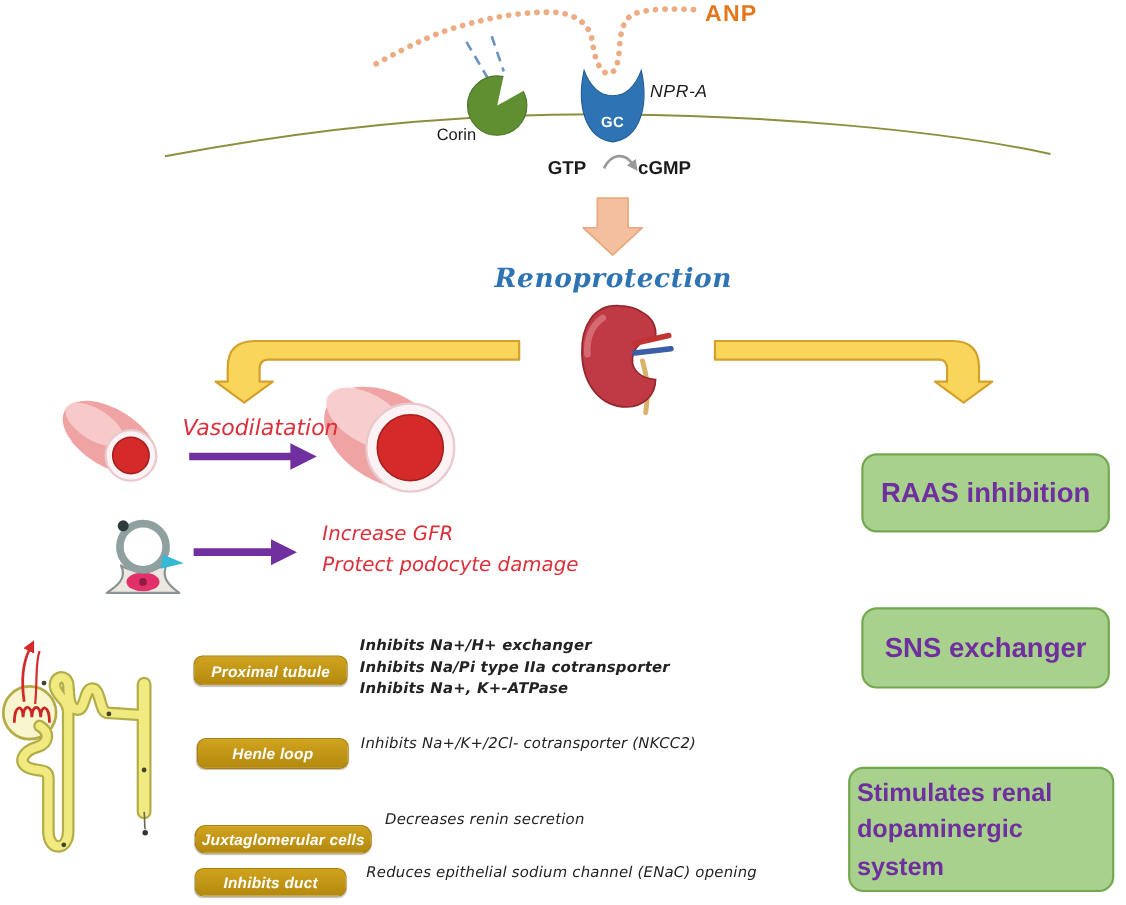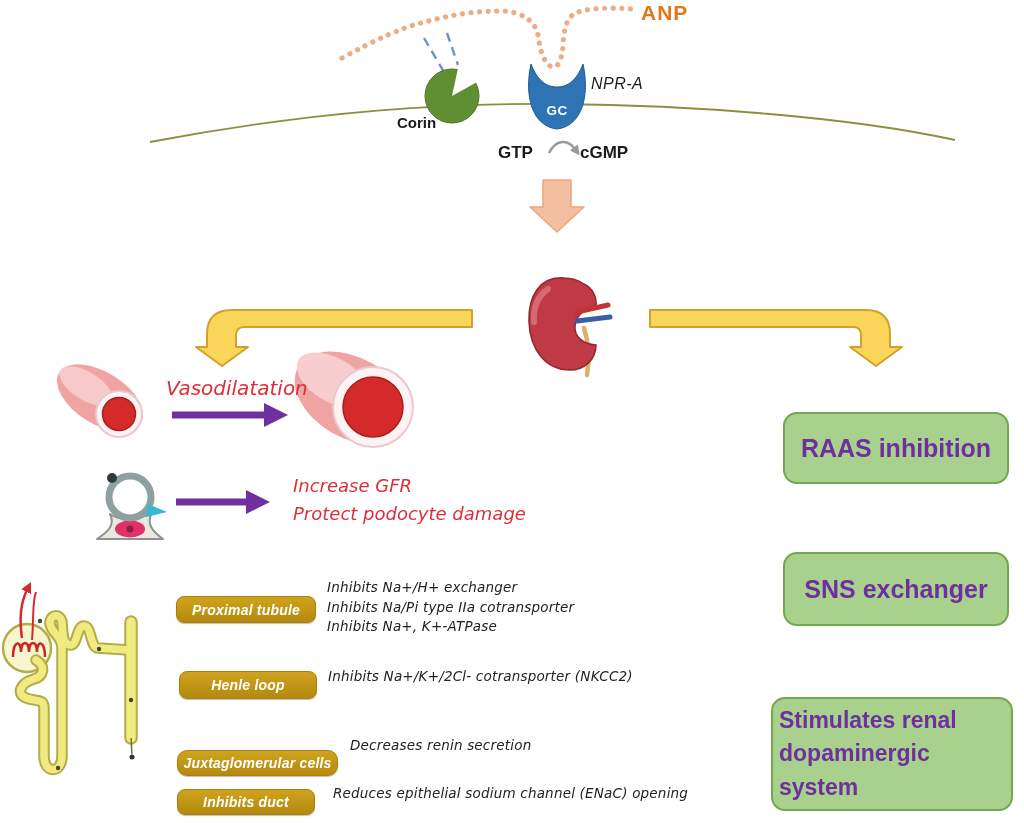--- a/index.html
+++ b/index.html
@@ -1,42 +1,42 @@
 <!DOCTYPE html>
 <html><head>
 <meta charset="utf-8">
 <style>
   html,body{margin:0;padding:0;background:#fff;}
   .canvas{position:relative;width:1024px;height:823px;background:#ffffff;overflow:hidden;
           font-family:"Liberation Sans",sans-serif;}
   svg.layer{position:absolute;left:0;top:0;}
   .lbl{position:absolute;color:#1a1a1a;white-space:nowrap;}
   .anp{left:641px;top:1px;font-size:21px;font-weight:800;color:#e2771d;letter-spacing:1px;}
-  .corin{left:397px;top:114px;font-size:15px;font-weight:bold;}
+  .corin{left:397px;top:114px;font-size:15px;}
   .npra{left:591px;top:75px;font-size:16px;font-style:italic;letter-spacing:.5px;}
   .gc{left:539px;top:103px;width:36px;text-align:center;font-size:13.5px;font-weight:bold;color:#fff;letter-spacing:.5px;}
   .gtp{left:498px;top:143px;font-size:17px;font-weight:bold;}
   .cgmp{left:580px;top:143px;font-size:17px;font-weight:bold;}
   .reno{left:430px;top:238px;width:255px;text-align:center;font-size:24px;font-style:italic;font-weight:600;
         color:#2e74b5;font-family:"DejaVu Serif",serif;letter-spacing:.5px;}
   .redtxt{position:absolute;color:#dc2f3a;font-style:italic;font-family:"DejaVu Sans",sans-serif;white-space:nowrap;}
   .vaso{left:166px;top:376px;font-size:20px;}
   .gfr1{left:293px;top:475px;font-size:18px;}
   .gfr2{left:293px;top:503px;font-size:18px;}
   .badge{position:absolute;background:linear-gradient(180deg,#d0a31e,#b4890e);border:1px solid #a87f0a;
          border-radius:8px;color:#fff;font-style:italic;font-weight:bold;font-size:14px;
          display:flex;align-items:center;justify-content:center;letter-spacing:.2px;
          box-shadow:0 1px 1px rgba(0,0,0,.25);}
   .b1{left:176px;top:596px;width:138px;height:25px;}
   .b2{left:179px;top:671px;width:136px;height:26px;}
   .b3{left:177px;top:750px;width:159px;height:24px;border-radius:10px;}
   .b4{left:177px;top:789px;width:136px;height:24px;}
   .fx{position:absolute;font-style:italic;font-size:13.5px;color:#222;line-height:19.5px;
       letter-spacing:.2px;font-family:"DejaVu Sans",sans-serif;white-space:nowrap;}
-  .fx1{left:327px;top:578px;}
+  .fx1{left:327px;top:578px;font-weight:bold;}
   .fx2{left:328px;top:667px;}
   .fx3{left:350px;top:736px;}
   .fx4{left:333px;top:784px;}
   .gbox{position:absolute;background:#a9d18e;border:2px solid #74a850;border-radius:14px;color:#6f2f9f;
         font-weight:bold;display:flex;align-items:center;justify-content:center;text-align:left;
         font-family:"Liberation Sans",sans-serif;}
   .g1{left:783px;top:412px;width:222px;height:68px;font-size:25px;}
   .g2{left:783px;top:552px;width:222px;height:70px;font-size:25px;}
   .g3{left:771px;top:697px;width:242px;height:114px;font-size:23px;line-height:1.45;padding:0 6px;box-sizing:border-box;}
 </style>
@@ -152,20 +152,21 @@
     </g>
   </svg>
 
   <div class="lbl anp">ANP</div>
   <div class="lbl corin">Corin</div>
   <div class="lbl npra">NPR-A</div>
   <div class="lbl gc">GC</div>
   <div class="lbl gtp">GTP</div>
   <div class="lbl cgmp">cGMP</div>
 
+  <div class="lbl reno">Renoprotection</div>
 
   <div class="redtxt vaso">Vasodilatation</div>
   <div class="redtxt gfr1">Increase GFR</div>
   <div class="redtxt gfr2">Protect podocyte damage</div>
 
   <div class="badge b1">Proximal tubule</div>
   <div class="fx fx1">
     <div>Inhibits Na+/H+ exchanger</div>
     <div>Inhibits Na/Pi type IIa cotransporter</div>
     <div>Inhibits Na+, K+-ATPase</div>

